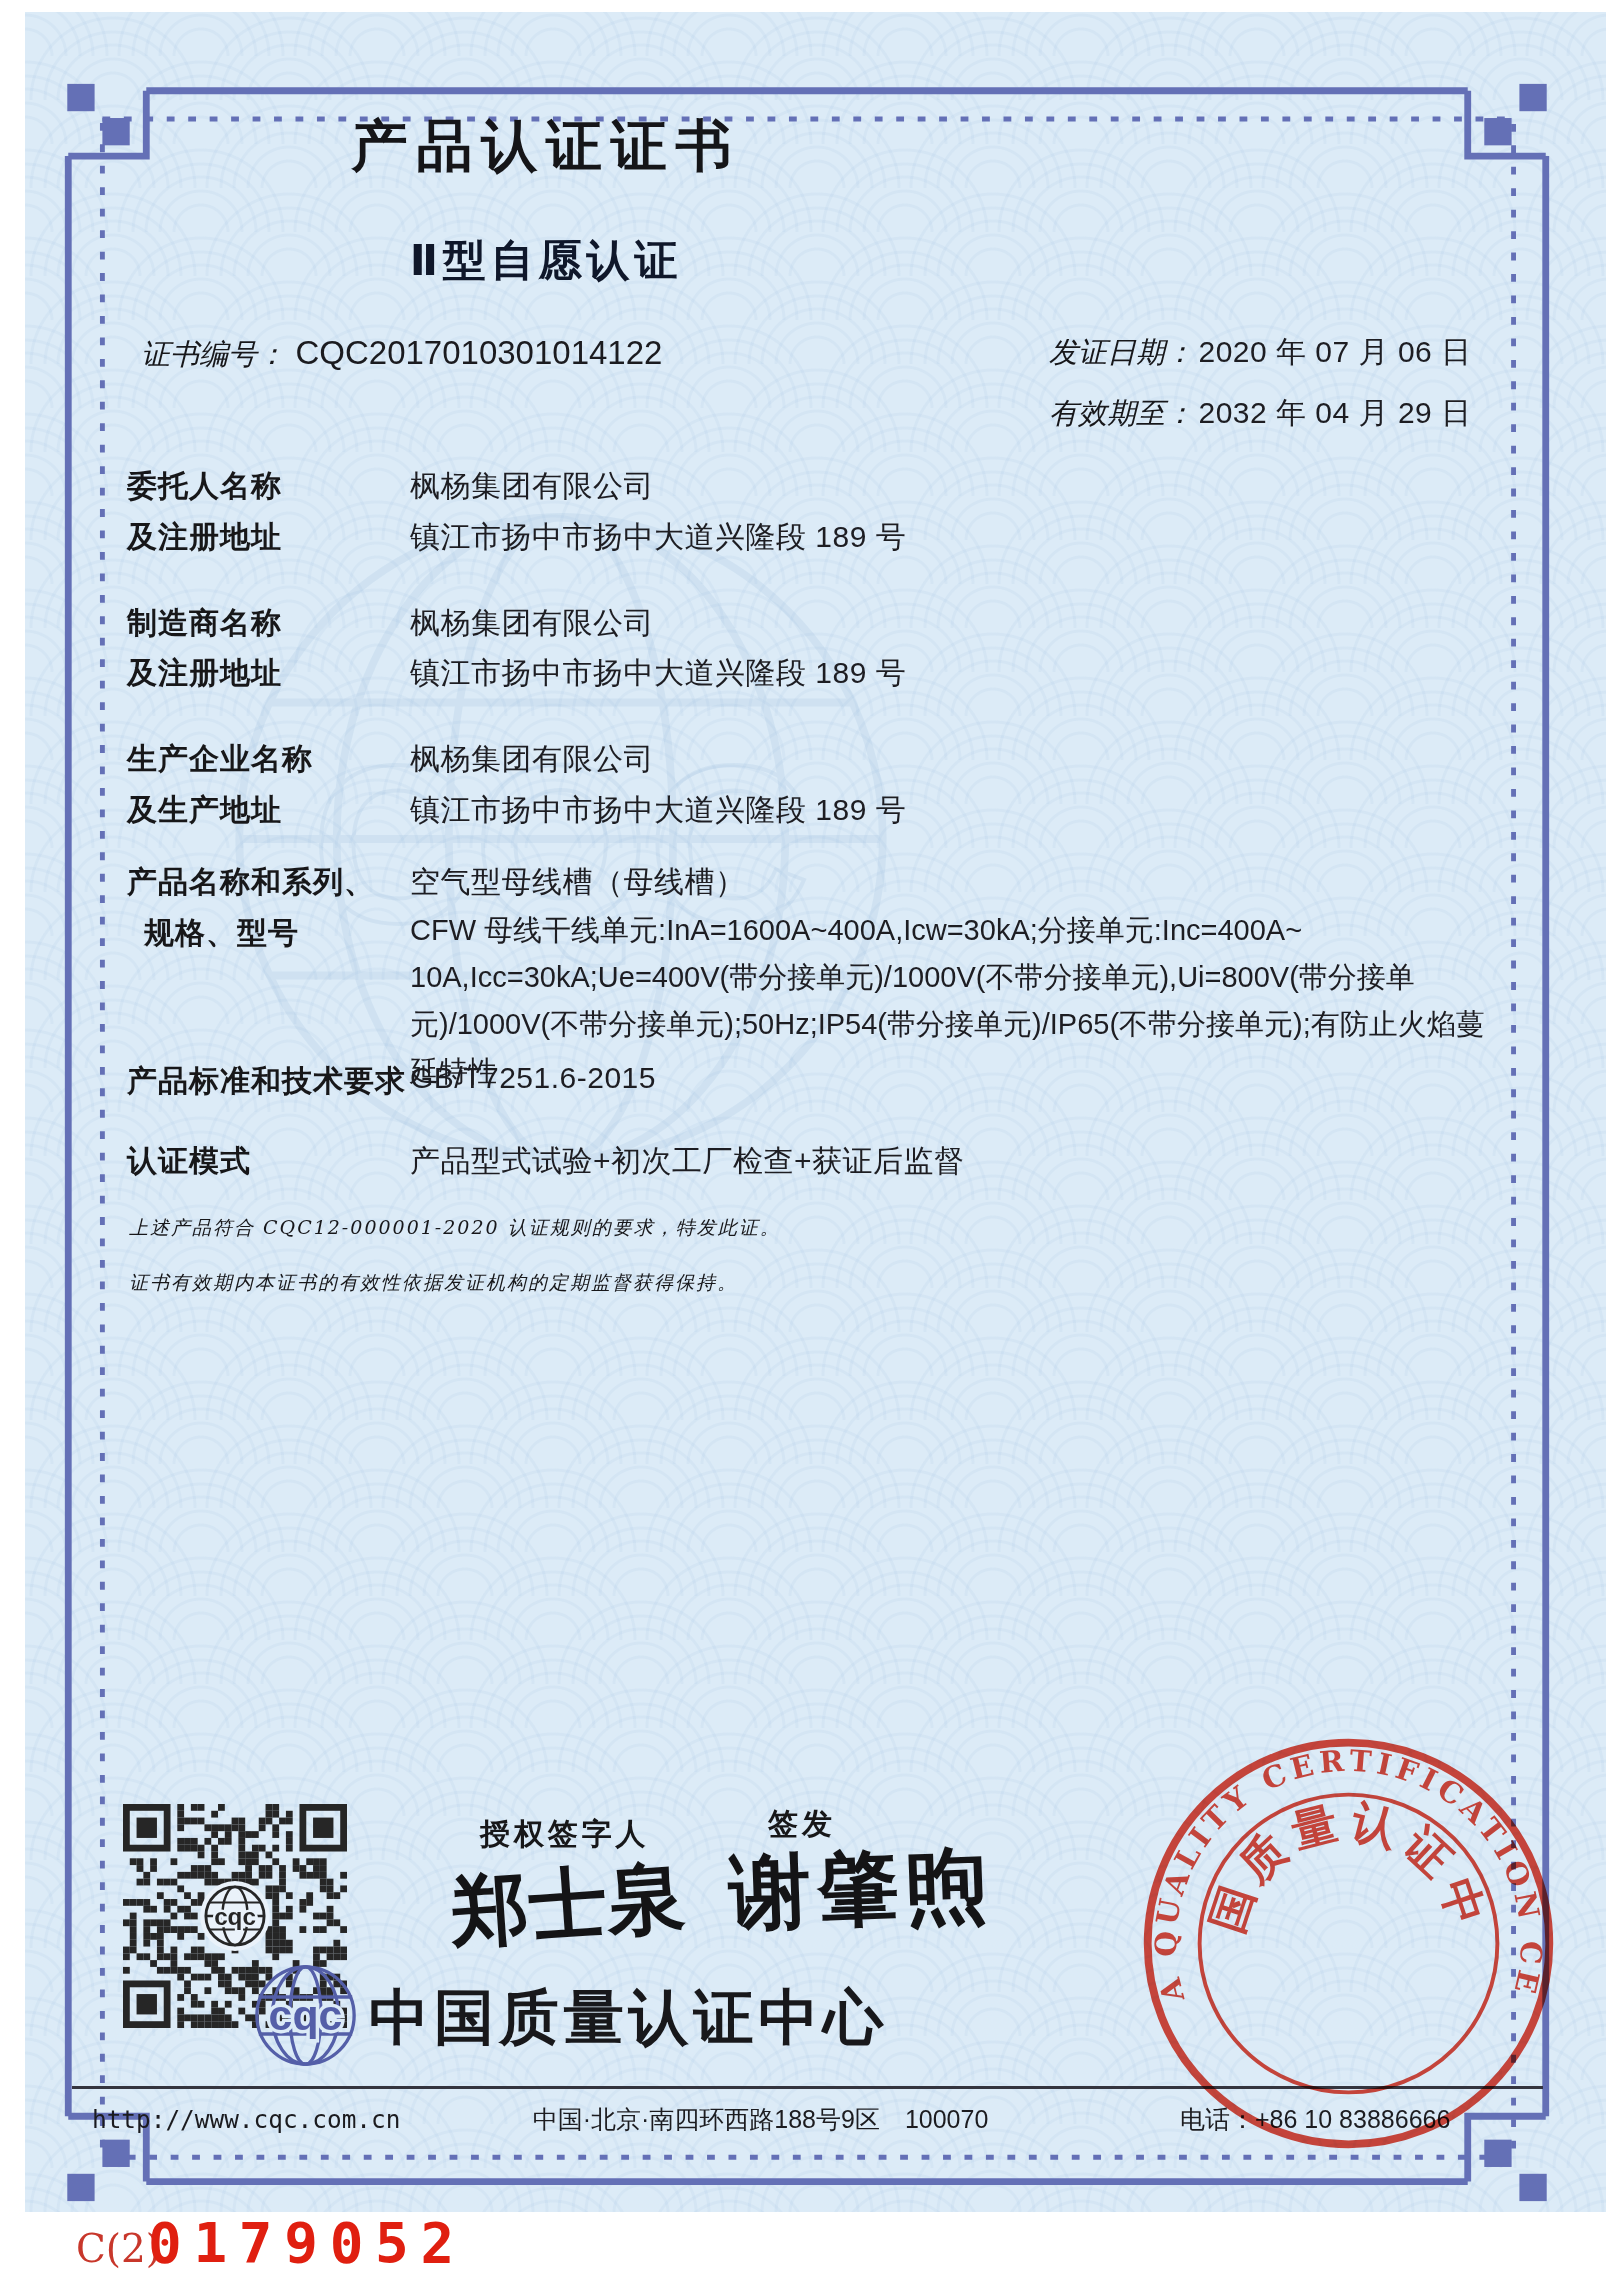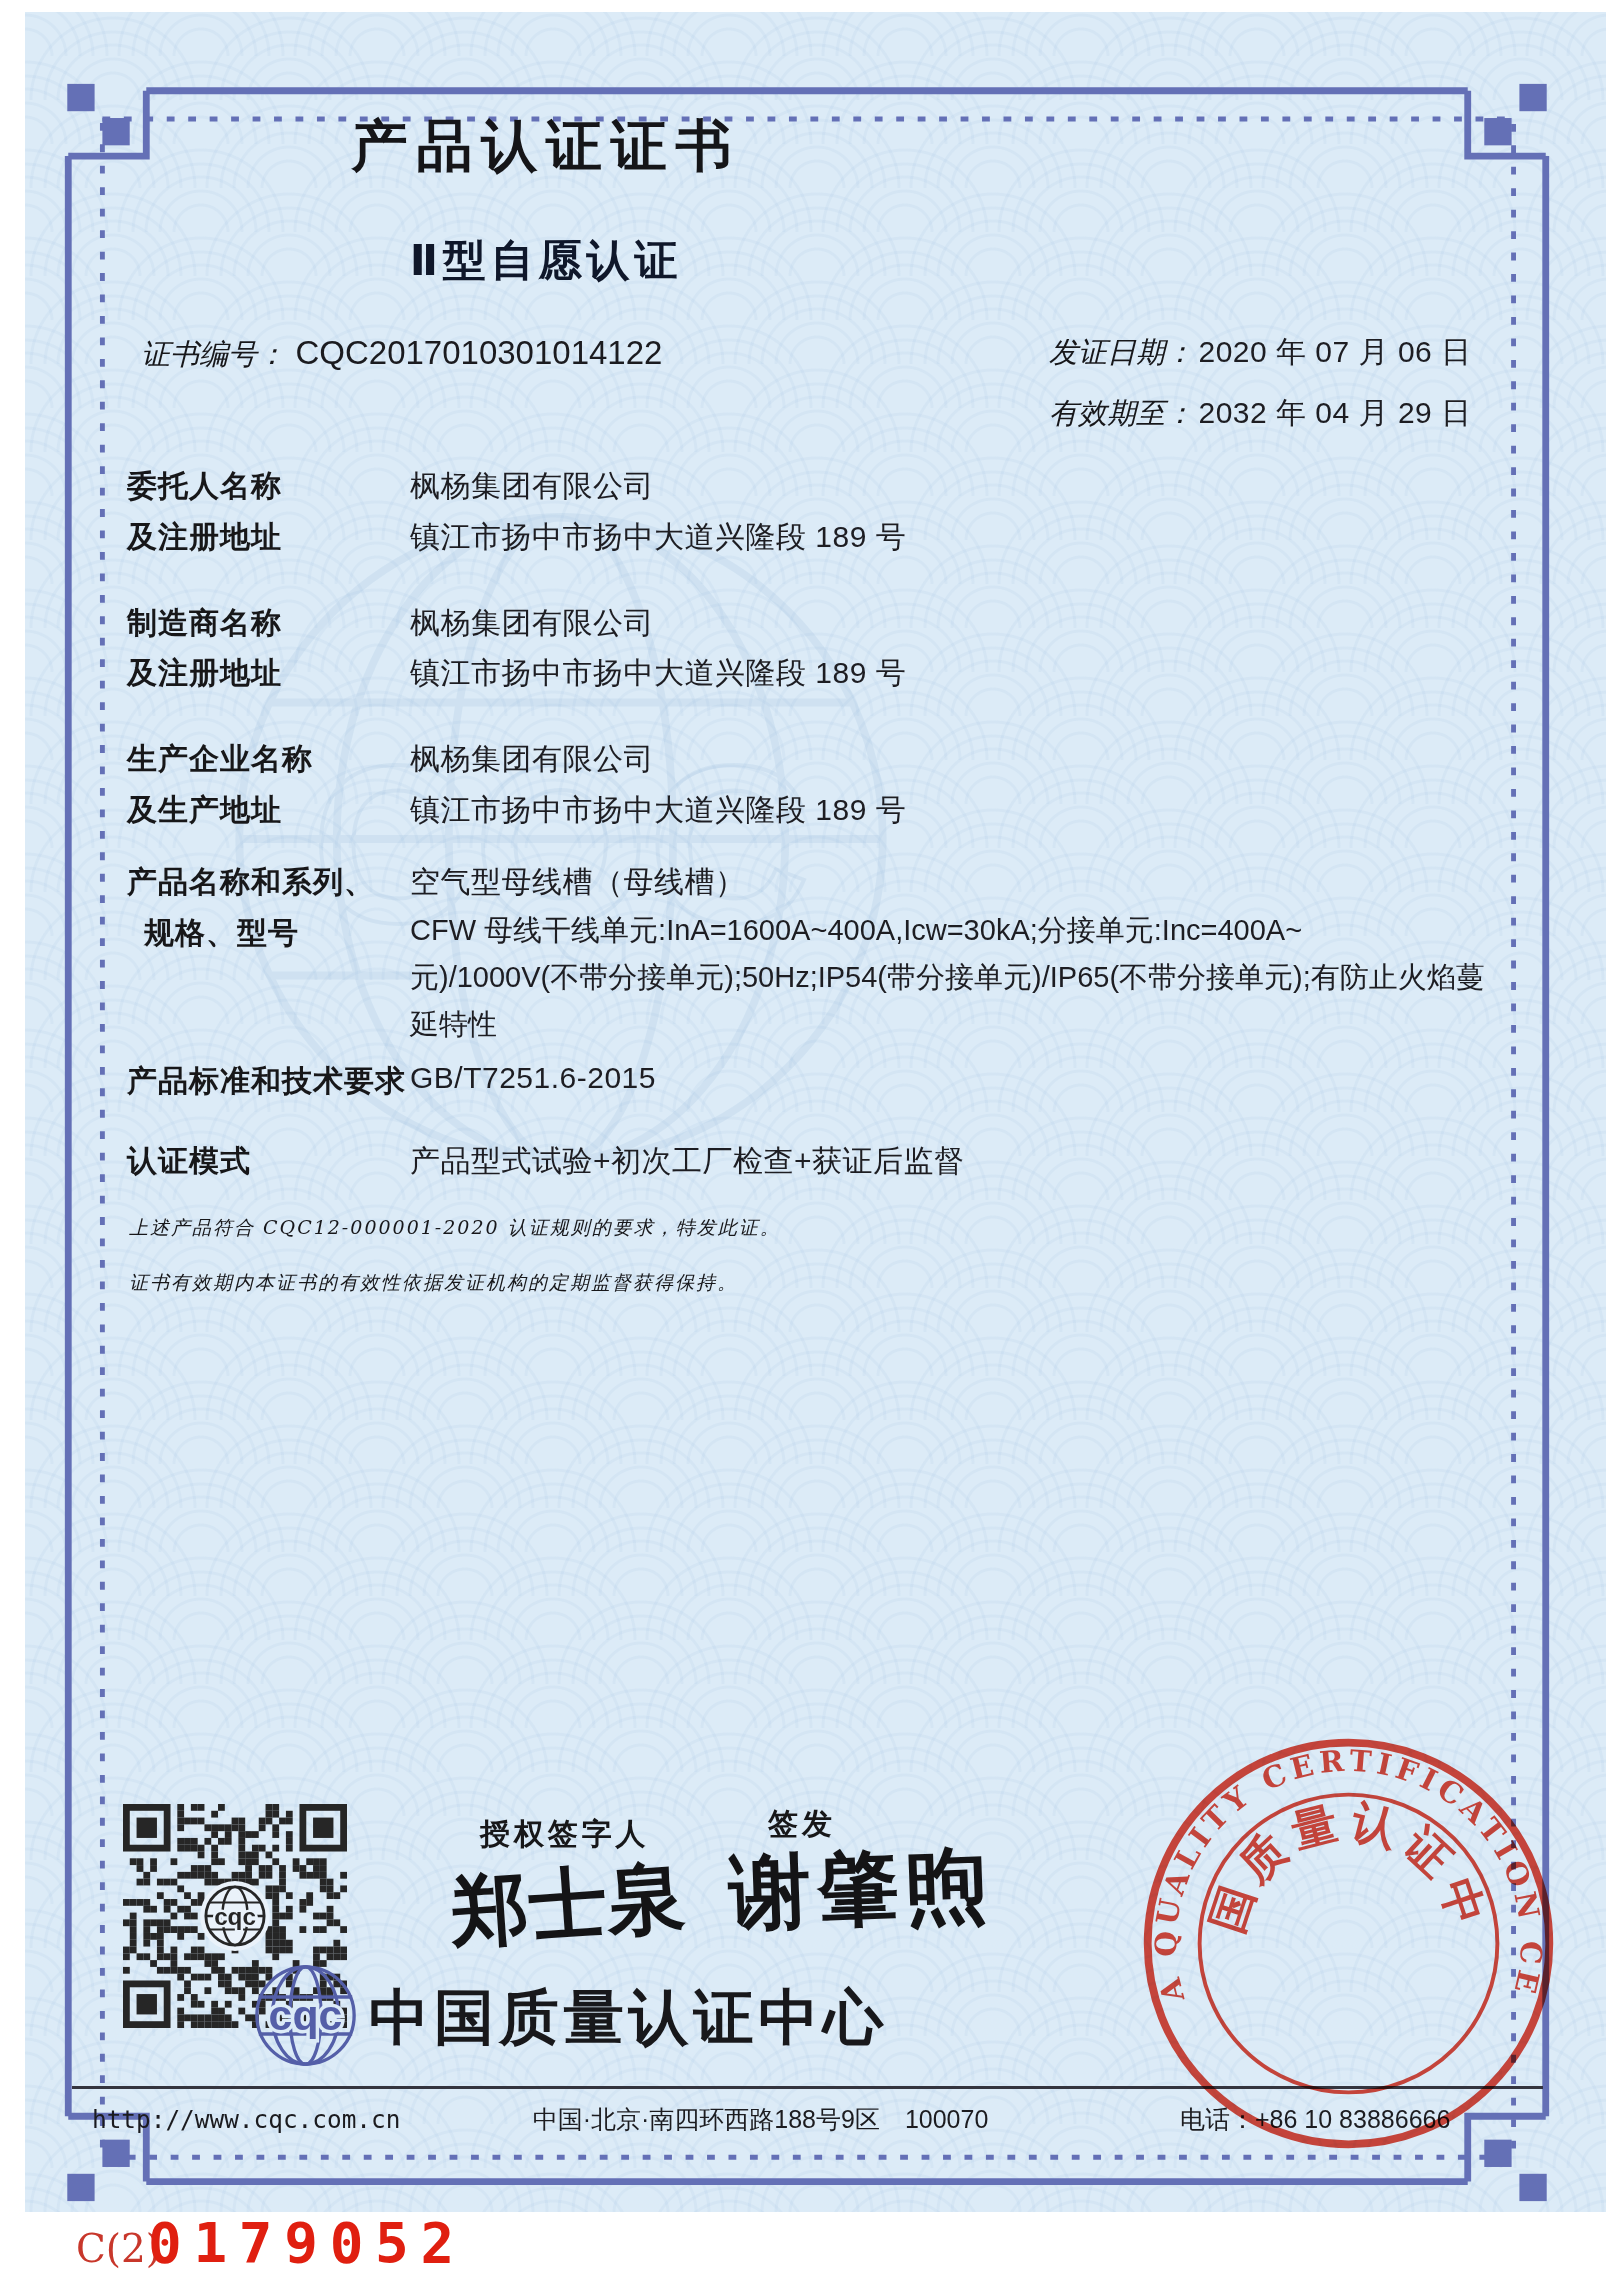--- a/index.html
+++ b/index.html
@@ -107,20 +107,21 @@
   <div class="abs row-label" style="left:127px;top:739px;">生产企业名称</div>
   <div class="abs row-label" style="left:127px;top:790px;">及生产地址</div>
   <div class="abs row-value" style="left:410px;top:739px;">枫杨集团有限公司</div>
   <div class="abs row-value" style="left:410px;top:790px;">镇江市扬中市扬中大道兴隆段 189 号</div>
 
   <div class="abs row-label" style="left:127px;top:862px;">产品名称和系列、</div>
   <div class="abs row-label" style="left:144px;top:913px;">规格、型号</div>
   <div class="abs row-value" style="left:410px;top:862px;">空气型母线槽（母线槽）</div>
   <div class="abs spec" style="left:410px;top:907px;width:1090px;">
     <div>CFW 母线干线单元:InA=1600A~400A,Icw=30kA;分接单元:Inc=400A~</div>
+    <div>10A,Icc=30kA;Ue=400V(带分接单元)/1000V(不带分接单元),Ui=800V(带分接单</div>
     <div>元)/1000V(不带分接单元);50Hz;IP54(带分接单元)/IP65(不带分接单元);有防止火焰蔓延特性</div>
   </div>
 
   <div class="abs row-label" style="left:127px;top:1061px;">产品标准和技术要求</div>
   <div class="abs row-value" style="left:410px;top:1061px;">GB/T7251.6-2015</div>
   <div class="abs row-label" style="left:127px;top:1141px;">认证模式</div>
   <div class="abs row-value" style="left:410px;top:1141px;">产品型式试验+初次工厂检查+获证后监督</div>
 
   <div class="abs kai stmt" style="left:129px;top:1215px;">上述产品符合 CQC12-000001-2020 认证规则的要求，特发此证。</div>
   <div class="abs kai stmt" style="left:129px;top:1270px;">证书有效期内本证书的有效性依据发证机构的定期监督获得保持。</div>

